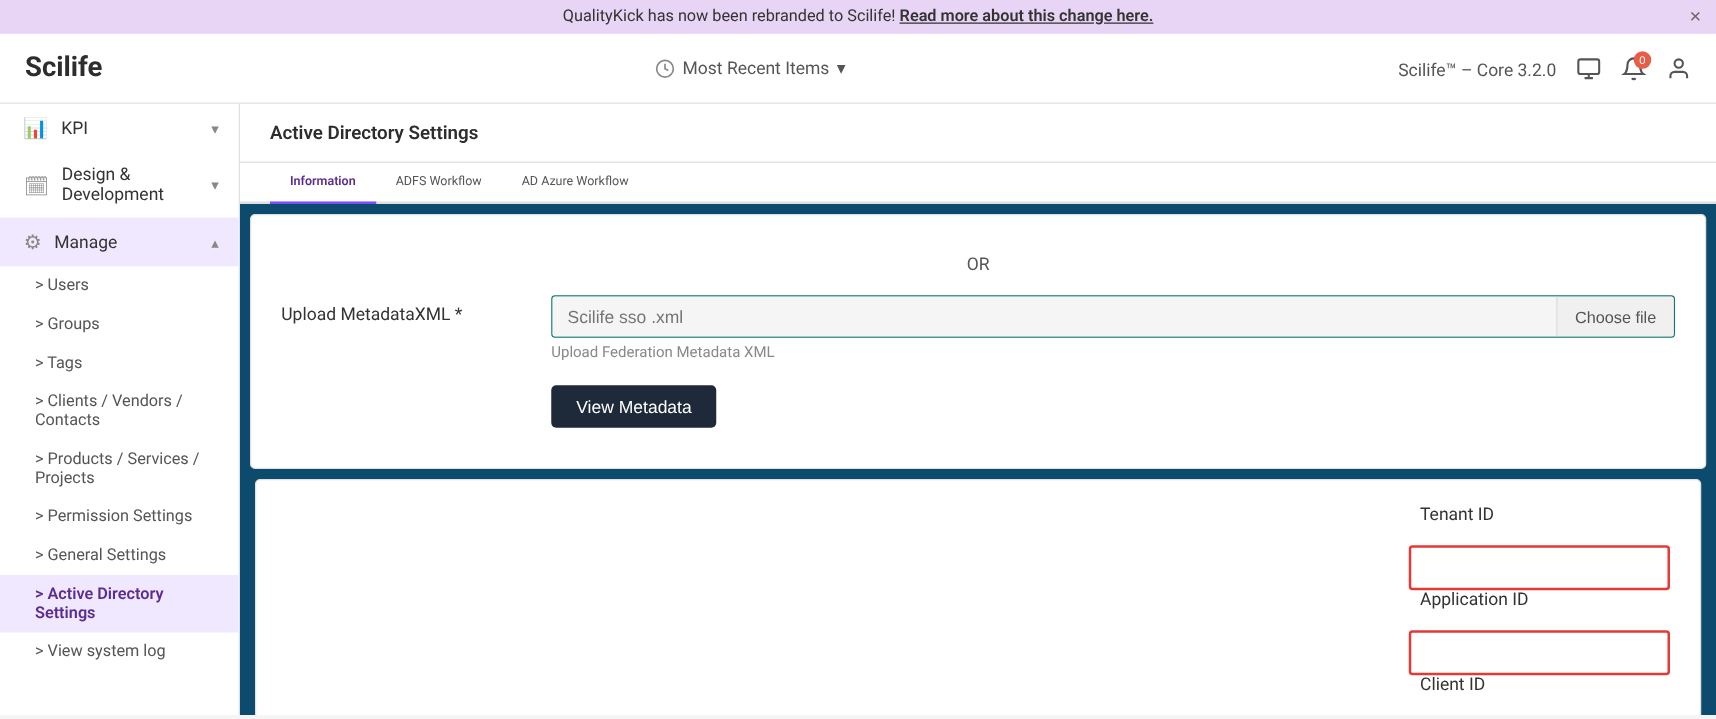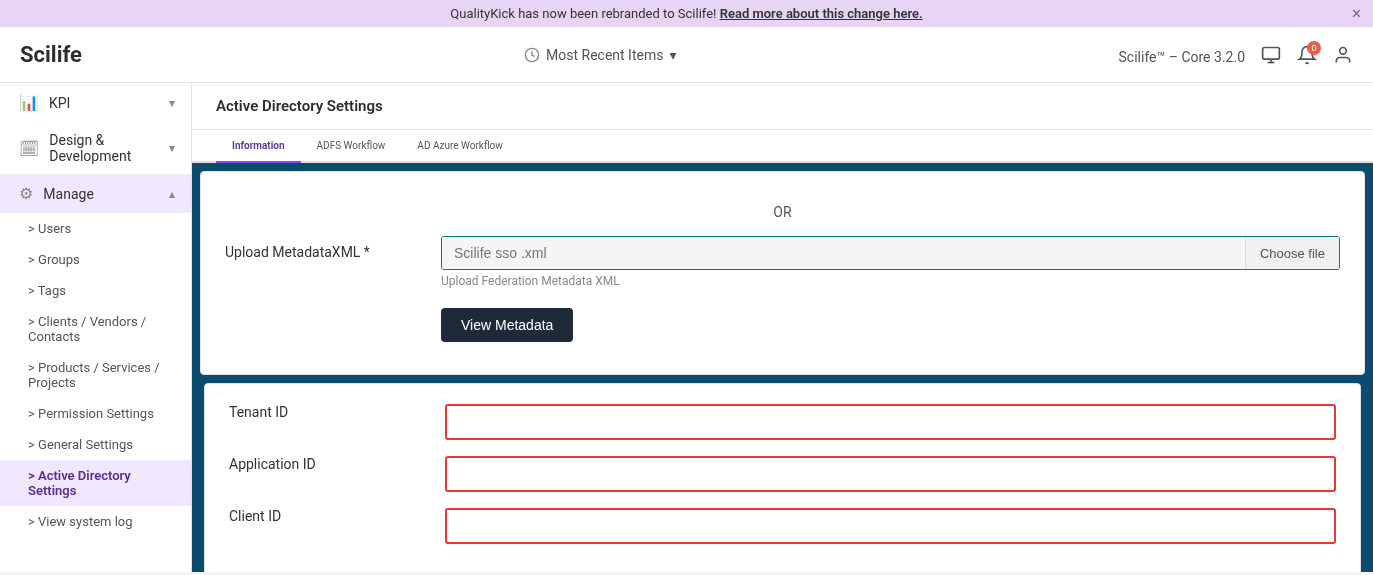--- a/index.html
+++ b/index.html
@@ -230,23 +230,23 @@
 
     .tenant-section {
       background: #fff;
       margin: 0 12px 12px;
       border-radius: 4px;
       border: 1px solid #e0e0e0;
       padding: 20px 24px;
     }
     .tenant-row {
       display: flex;
-      align-items: flex-start;
-      margin-bottom: 16px;
+      align-items: flex-end;
       gap: 16px;
+      flex-direction: column;
     }
     .tenant-label {
       width: 200px;
       flex-shrink: 0;
       font-size: 14px;
       color: #333;
     }
     .tenant-input {
       flex: 1;
       padding: 8px 12px;

